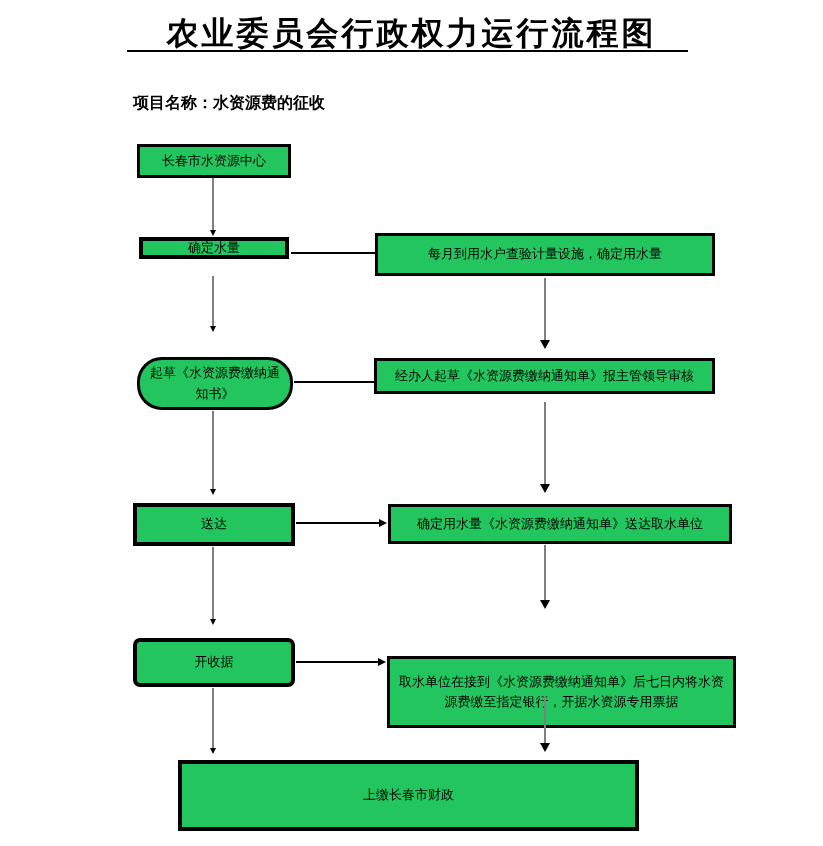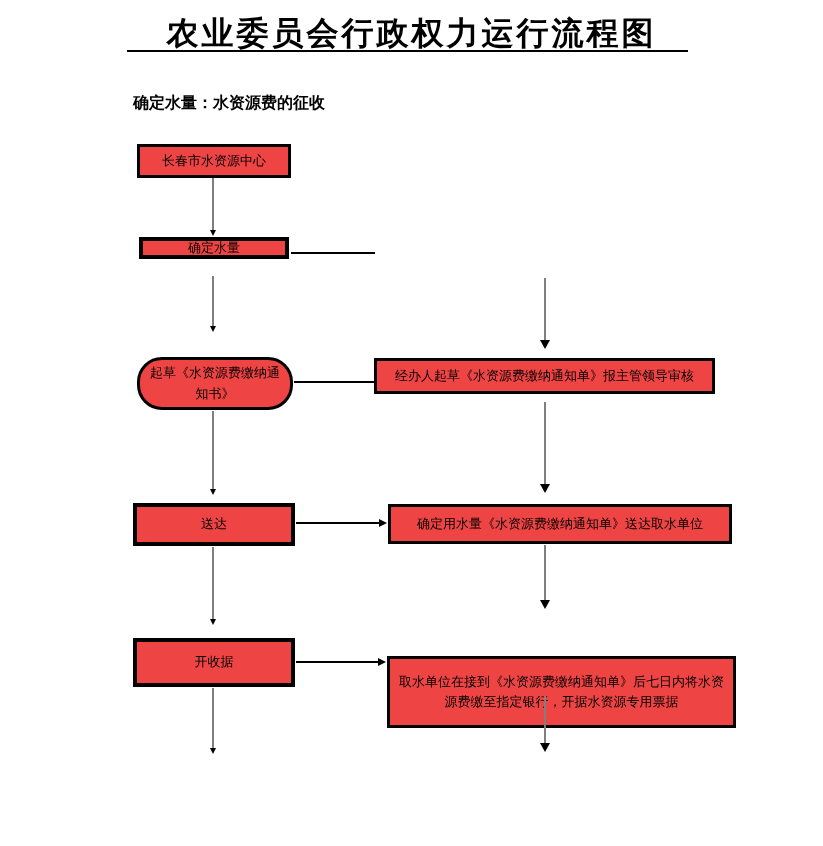--- a/index.html
+++ b/index.html
@@ -13,21 +13,21 @@
     font-size:32px;font-weight:bold;letter-spacing:3px;margin:0;
   }
   .title-rule{
     position:absolute;left:127px;top:50px;width:561px;height:2px;background:#000;
   }
   .meta-line{position:absolute;left:133px;font-size:16px;white-space:nowrap;}
   .meta-label{font-weight:bold;}
   .meta-code{font-weight:normal;letter-spacing:0.5px;}
   .meta-name{font-weight:bold;}
   .node{
-    position:absolute;box-sizing:border-box;border:3px solid #000;background:#ef4444;
+    position:absolute;box-sizing:border-box;border:3px solid #000;background:#22c55e;
     display:flex;align-items:center;justify-content:center;text-align:center;
     font-size:13px;line-height:1.55;padding:2px 8px;
   }
   .node.b4{border-width:4px;}
   .vconn{position:absolute;width:2px;background:#7f7f7f;}
   .vconn .vhead{
     position:absolute;left:-4px;bottom:-9px;width:0;height:0;
     border-left:5px solid transparent;border-right:5px solid transparent;
     border-top:9px solid #000;
   }
@@ -45,40 +45,42 @@
 </style>
 </head>
 <body>
 
 <div class="page">
 
   <h1 class="title">农业委员会行政权力运行流程图</h1>
   <div class="title-rule"></div>
 
   <div class="meta-line" style="top:93px;">
-    <span class="meta-label">确定水量：</span><span class="meta-name">水资源费的征收</span>
+    <span class="meta-label">项目名称：</span><span class="meta-name">水资源费的征收</span>
   </div>
 
   <div class="node" style="left:137px;top:144px;width:154px;height:34px;">长春市水资源中心</div>
 
   <div class="node b4" style="left:139px;top:237px;width:150px;height:22px;">确定水量</div>
 
+  <div class="node" style="left:375px;top:233px;width:340px;height:43px;">每月到用水户查验计量设施，确定用水量</div>
 
   <div class="node" style="left:137px;top:357px;width:156px;height:53px;border-radius:25px;">起草《水资源费缴纳通知书》</div>
 
   <div class="node" style="left:374px;top:358px;width:341px;height:36px;">经办人起草《水资源费缴纳通知单》报主管领导审核</div>
 
   <div class="node b4" style="left:133px;top:503px;width:162px;height:43px;">送达</div>
 
   <div class="node" style="left:388px;top:504px;width:344px;height:40px;">确定用水量《水资源费缴纳通知单》送达取水单位</div>
 
-  <div class="node b4" style="left:133px;top:638px;width:162px;height:49px;">开收据</div>
+  <div class="node b4" style="left:133px;top:638px;width:162px;height:49px;border-radius:7px;">开收据</div>
 
   <div class="node" style="left:387px;top:656px;width:349px;height:72px;">取水单位在接到《水资源费缴纳通知单》后七日内将水资源费缴至指定银行，开据水资源专用票据</div>
 
+  <div class="node b4" style="left:178px;top:760px;width:461px;height:71px;">上缴长春市财政</div>
 
   <div class="vconn small" style="left:212px;top:178px;height:52px;">
       <span class="vhead"></span>
     </div>
   <div class="vconn small" style="left:212px;top:276px;height:50px;">
       <span class="vhead"></span>
     </div>
   <div class="vconn" style="left:544px;top:278px;height:62px;">
       <span class="vhead"></span>
     </div>

